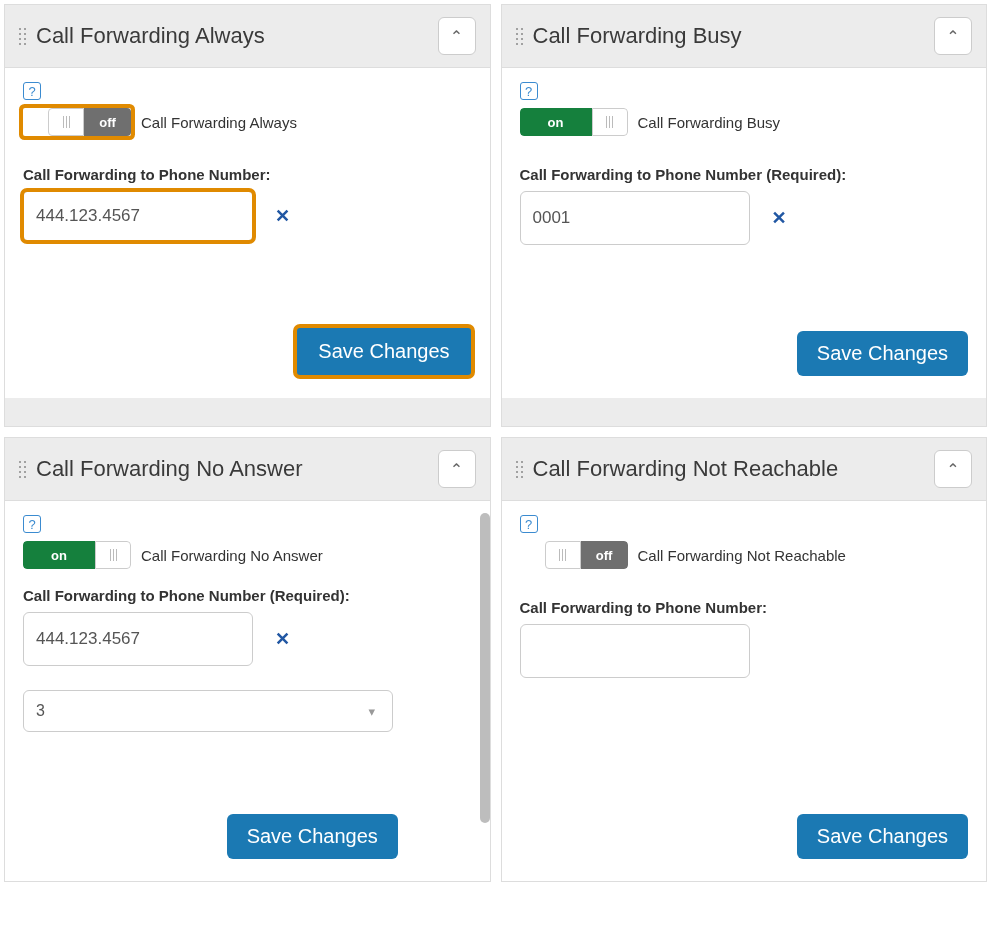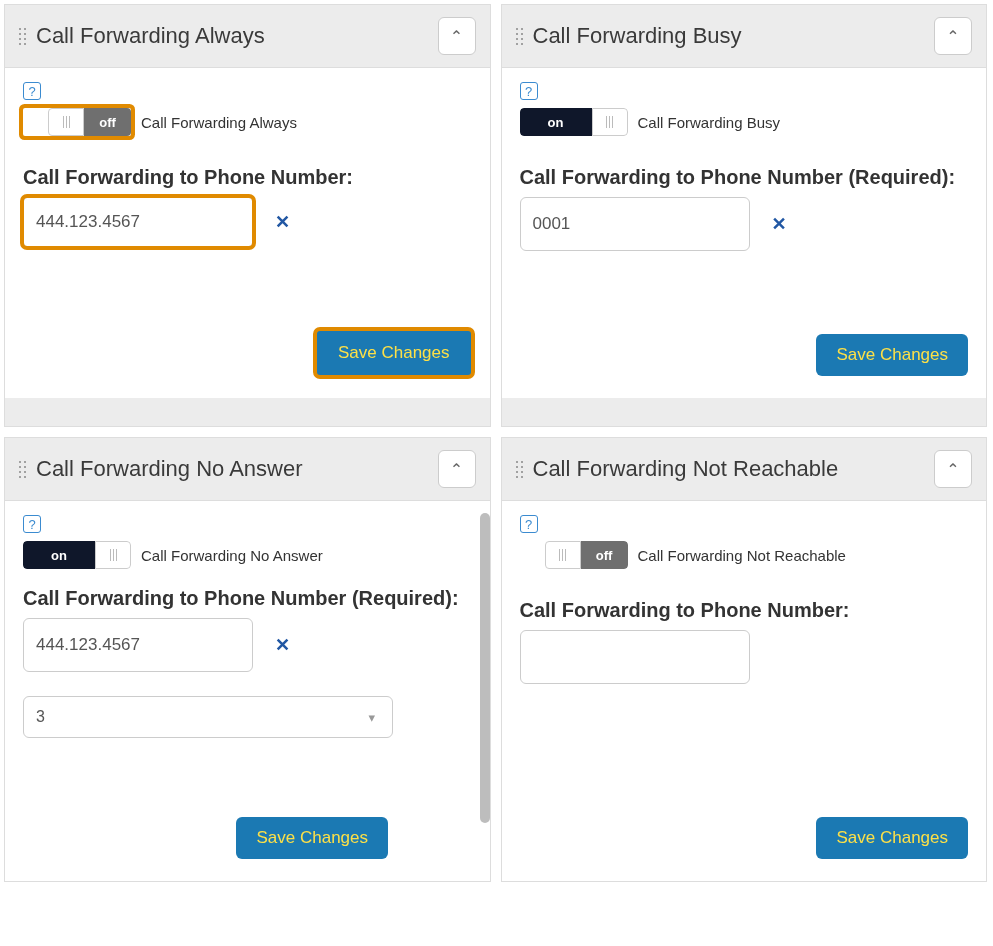--- a/index.html
+++ b/index.html
@@ -111,29 +111,29 @@
     display: flex;
     align-items: center;
     justify-content: center;
     gap: 2px;
   }
   .toggle .grip i { width:1px; height:12px; background:#bbb; display:block; }
   .toggle.off .half { background:#6f6f6f; }
   .toggle.off { flex-direction: row; padding-left: 25px; }
   .toggle.off .grip { order: 0; border-radius: 4px 0 0 4px; }
   .toggle.off .half { order: 1; border-radius: 0 4px 4px 0; }
-  .toggle.on .half { background:#0f172a; }
+  .toggle.on .half { background:#15803d; }
   .toggle.on .grip { order: 1; border-radius: 0 4px 4px 0; }
   .toggle.on .half { order: 0; border-radius: 4px 0 0 4px; }
   .toggle-label {
     font-size: 15px;
     color: #333;
   }
   .field-label {
-    font-size: 20px;
+    font-size: 15px;
     color: #333;
     font-weight: 600;
     margin-bottom: 8px;
   }
   .input-row {
     display: flex;
     align-items: center;
     gap: 22px;
     margin-bottom: 24px;
   }
@@ -173,25 +173,25 @@
     position: absolute;
     right: 18px; top: 50%;
     transform: translateY(-50%);
     pointer-events: none;
     color: #999;
     font-size: 13px;
   }
   .btn-row { display:flex; justify-content:flex-end; margin-top: auto; }
   .save-btn {
     background: #1b79b3;
-    color: #fde047;
+    color: #ffffff;
     border: none;
     border-radius: 6px;
     padding: 11px 20px;
-    font-size: 17px;
+    font-size: 20px;
     cursor: pointer;
   }
   .highlight-orange {
     outline: 4px solid #e08a00;
     outline-offset: -1px;
     border-radius: 4px;
   }
   .highlight-orange-tight {
     box-shadow: 0 0 0 4px #e08a00;
     border-radius: 2px;

